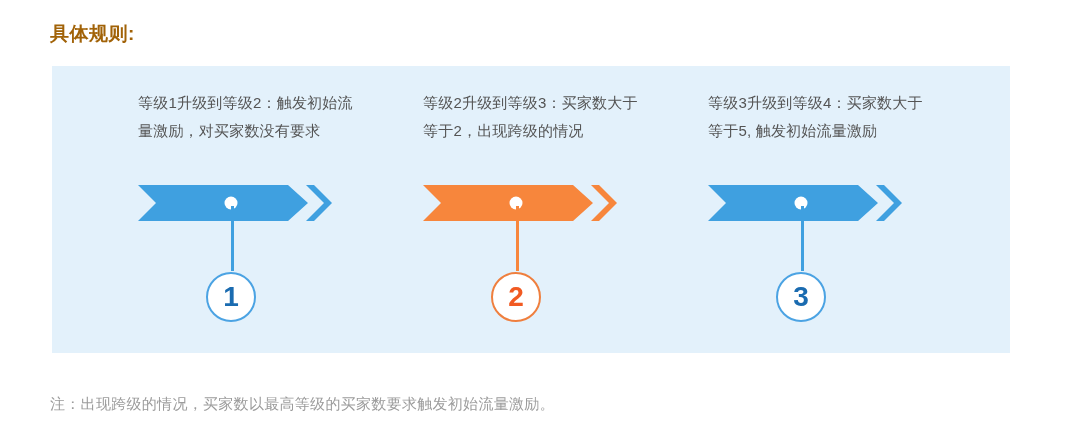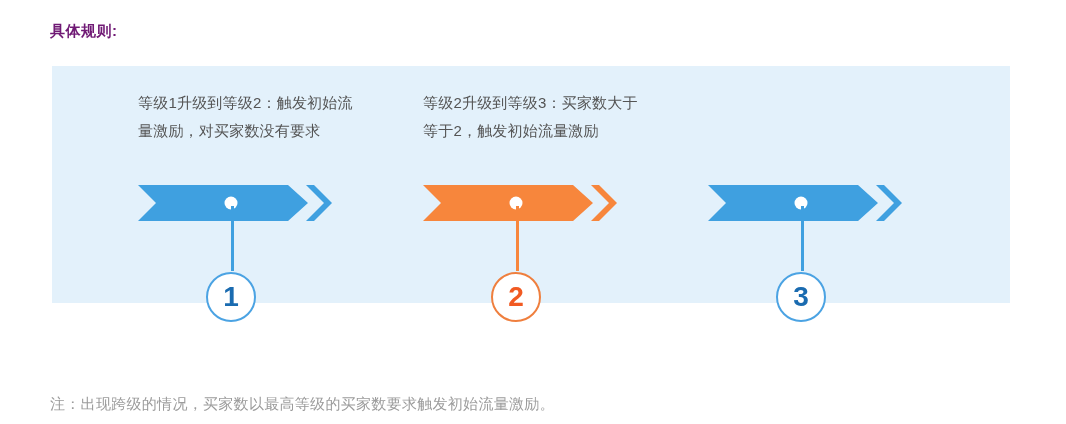--- a/index.html
+++ b/index.html
@@ -12,34 +12,34 @@
     background: #ffffff;
     font-family: "Liberation Sans", "DejaVu Sans", sans-serif;
     overflow: hidden;
     position: relative;
   }
 
   #page-title {
     position: absolute;
     left: 50px;
     top: 6px;
-    font-size: 15px;
+    font-size: 19px;
     font-weight: bold;
-    color: #701a75;
+    color: #a16207;
     letter-spacing: 0.5px;
     line-height: 30px;
     white-space: nowrap;
   }
 
   #rules-panel {
     position: absolute;
     left: 52px;
     top: 66px;
     width: 958px;
-    height: 237px;
+    height: 287px;
     background: #e3f1fb;
   }
 
   .rule-column {
     position: absolute;
     top: 0;
     width: 260px;
     height: 100%;
   }
   .rule-column.col-0 { left: 86px; }
@@ -129,35 +129,36 @@
         <circle cx="93" cy="20" r="6.5" fill="#ffffff"></circle>
       </svg>
     </div>
     <svg class="connector" viewBox="0 0 3 65" xmlns="http://www.w3.org/2000/svg">
       <line x1="1.5" y1="0" x2="1.5" y2="65" stroke="#3fa0e0" stroke-width="3"></line>
     </svg>
     <div class="num-circle">1</div>
   </div>
 
   <div class="rule-column col-1">
-    <div class="rule-text">等级2升级到等级3：买家数大于等于2，触发初始流量激励</div>
+    <div class="rule-text">等级2升级到等级3：买家数大于等于2，出现跨级的情况</div>
     <div class="arrow-wrap">
       <svg class="arrow-svg" viewBox="0 0 200 40" xmlns="http://www.w3.org/2000/svg">
         <path fill="#f7863c" d="M0,2 L150,2 L170,20 L150,38 L0,38 L18,20 Z"></path>
         <path fill="#f7863c" d="M176,2 L194,20 L176,38 L168,38 L186,20 L168,2 Z"></path>
         <circle cx="93" cy="20" r="6.5" fill="#ffffff"></circle>
       </svg>
     </div>
     <svg class="connector" viewBox="0 0 3 65" xmlns="http://www.w3.org/2000/svg">
       <line x1="1.5" y1="0" x2="1.5" y2="65" stroke="#f7863c" stroke-width="3"></line>
     </svg>
     <div class="num-circle accent">2</div>
   </div>
 
   <div class="rule-column col-2">
+    <div class="rule-text">等级3升级到等级4：买家数大于等于5, 触发初始流量激励</div>
     <div class="arrow-wrap">
       <svg class="arrow-svg" viewBox="0 0 200 40" xmlns="http://www.w3.org/2000/svg">
         <path fill="#3fa0e0" d="M0,2 L150,2 L170,20 L150,38 L0,38 L18,20 Z"></path>
         <path fill="#3fa0e0" d="M176,2 L194,20 L176,38 L168,38 L186,20 L168,2 Z"></path>
         <circle cx="93" cy="20" r="6.5" fill="#ffffff"></circle>
       </svg>
     </div>
     <svg class="connector" viewBox="0 0 3 65" xmlns="http://www.w3.org/2000/svg">
       <line x1="1.5" y1="0" x2="1.5" y2="65" stroke="#3fa0e0" stroke-width="3"></line>
     </svg>

